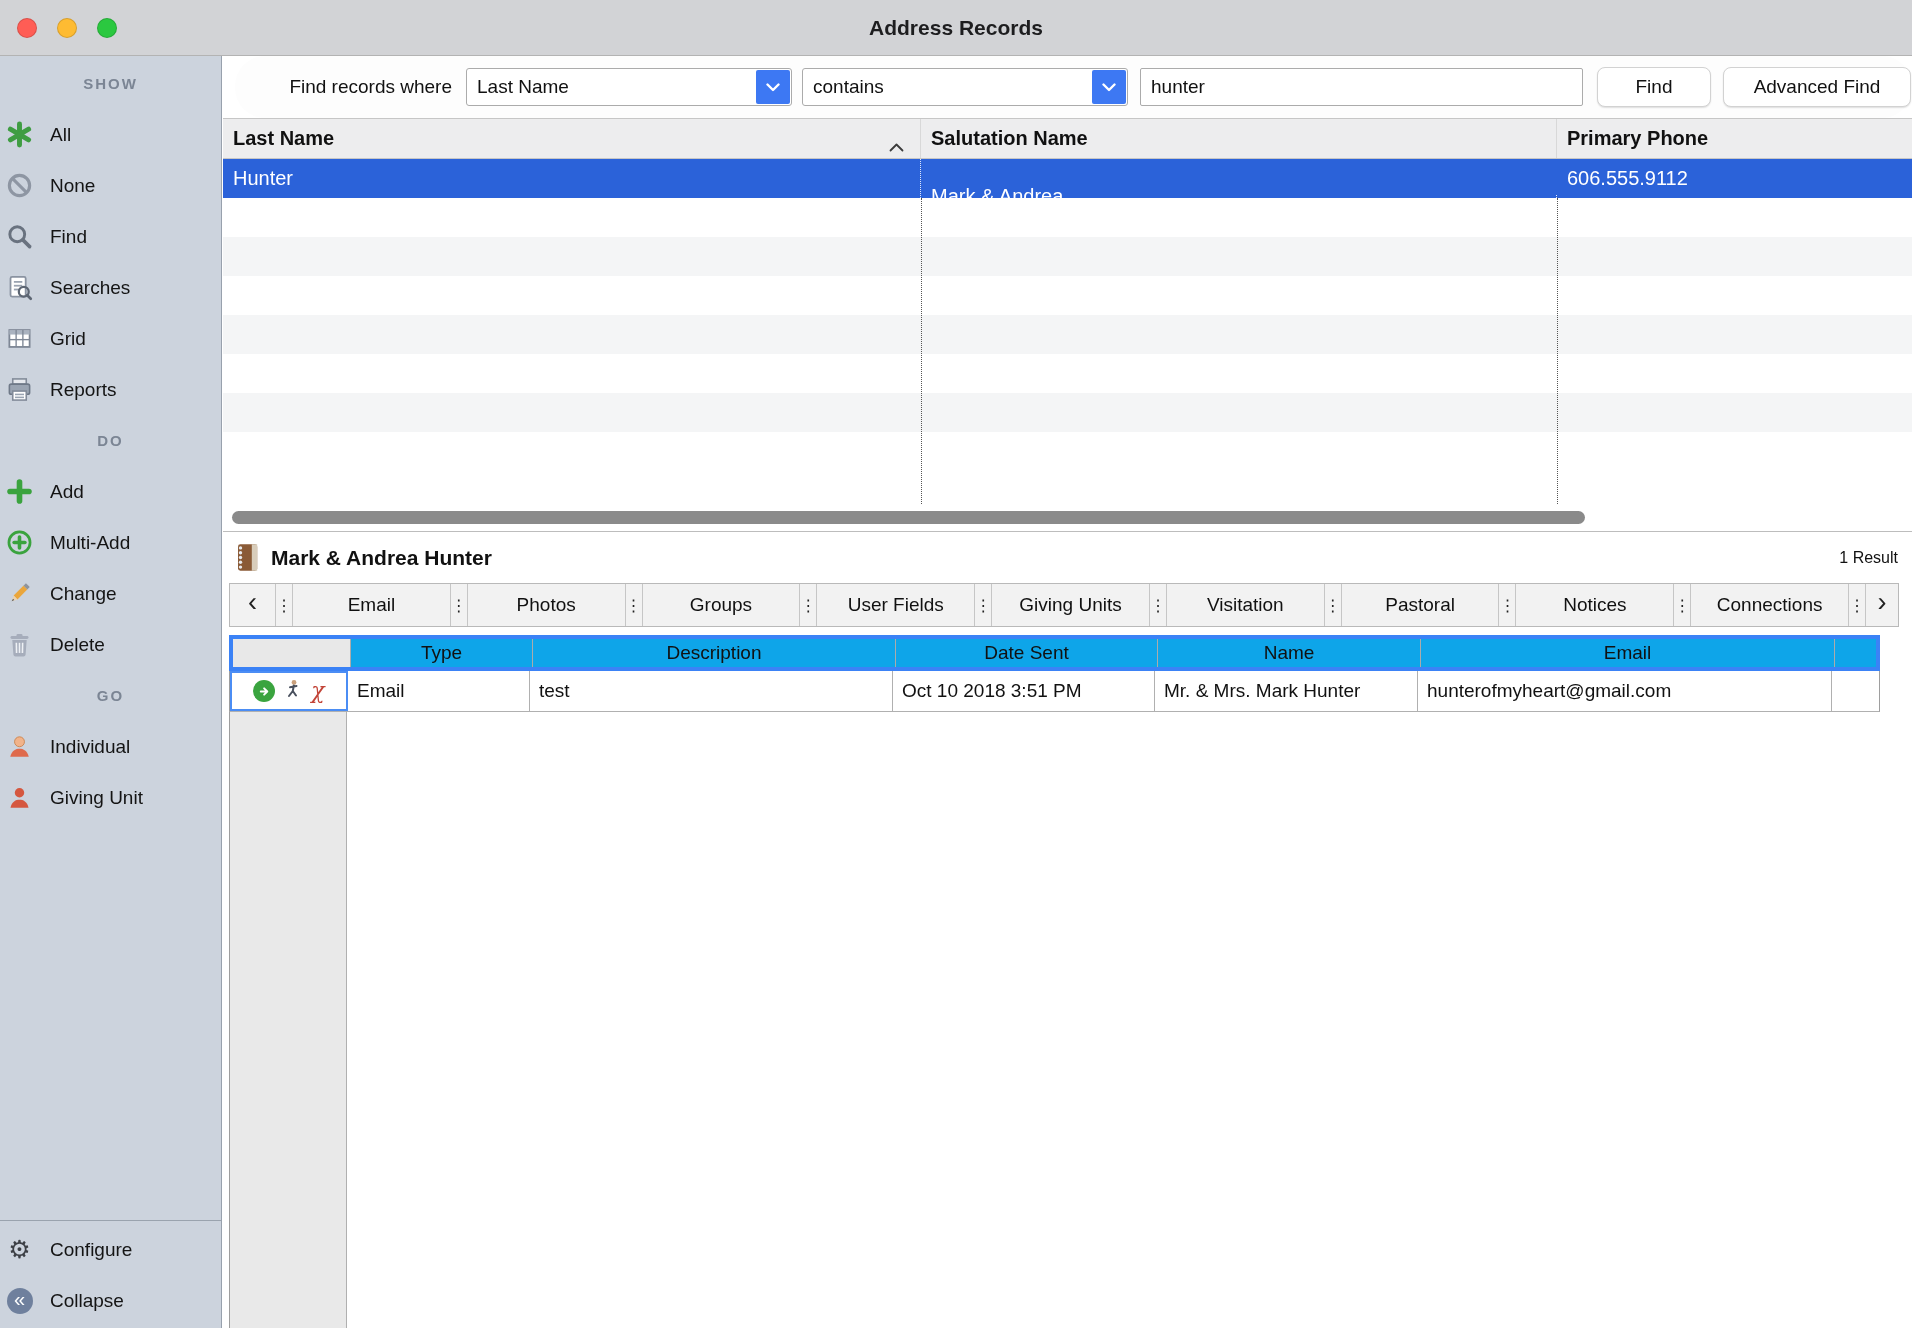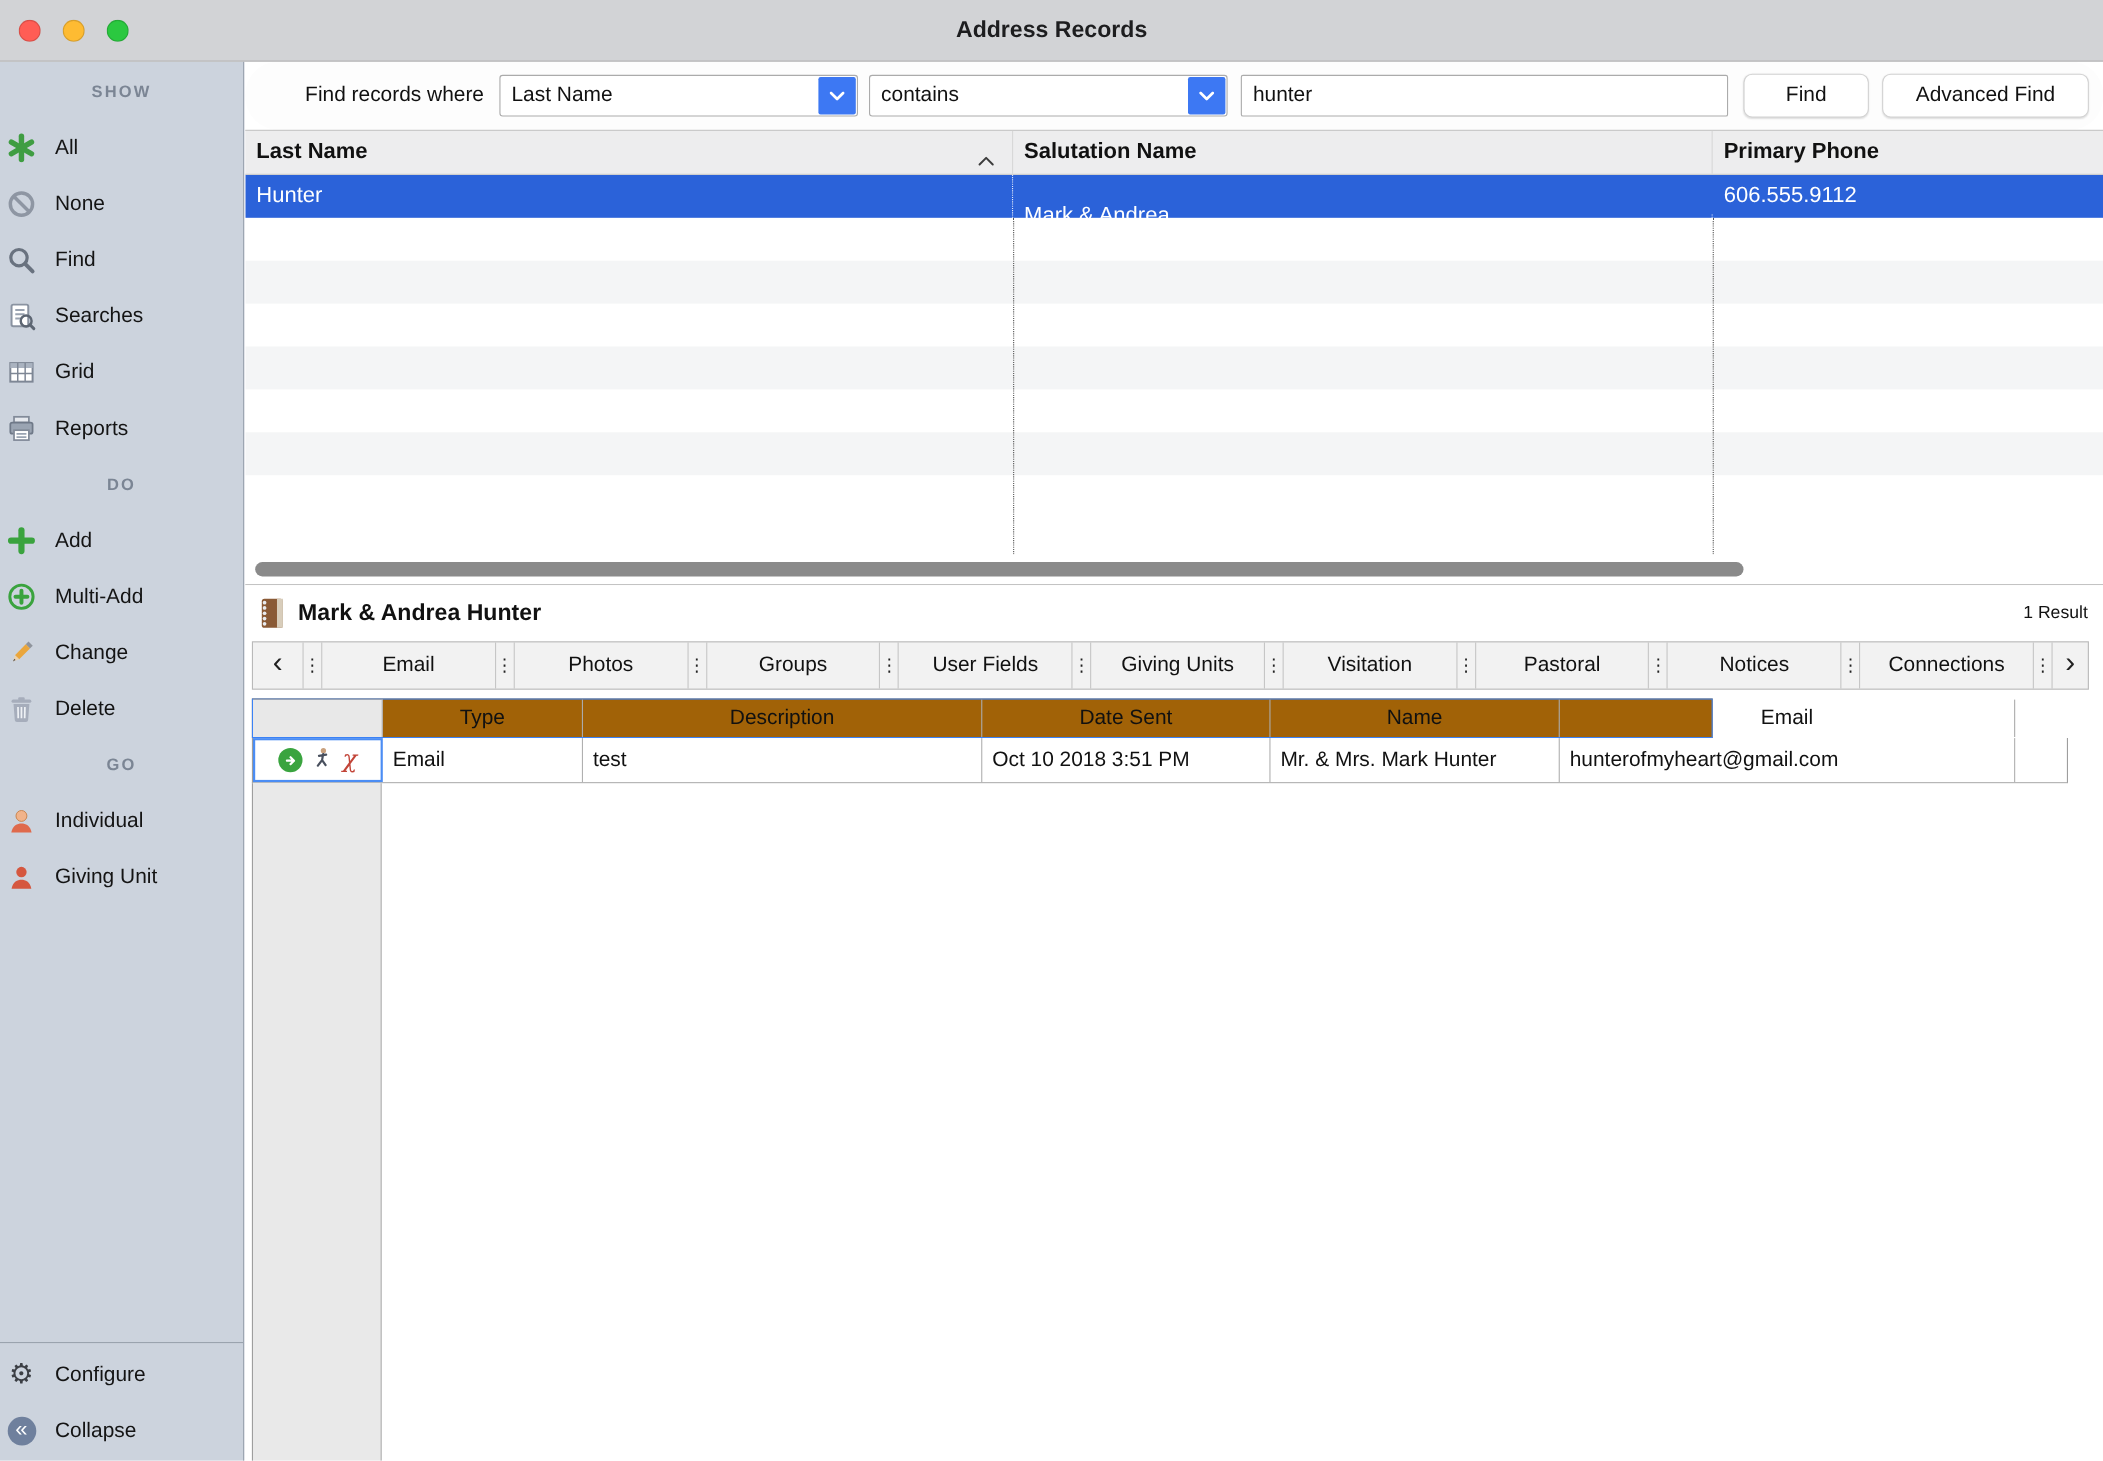--- a/index.html
+++ b/index.html
@@ -21,21 +21,21 @@
   .side-item { height:51px; display:flex; align-items:center; padding-left:6px; gap:17px; font-size:19px; color:#141414; cursor:default; }
   .sicon { width:27px; height:27px; flex:0 0 27px; display:flex; align-items:center; justify-content:center; }
   .side-footer { position:absolute; left:0; right:0; bottom:2px; border-top:1px solid #9aa3ae; padding-top:3px; }
   .gear-glyph { font-size:25px; color:#3c3f45; line-height:1; }
   .collapse-circle { width:26px; height:26px; border-radius:50%; background:#6f809d; color:#fff; display:flex; align-items:center; justify-content:center; font-size:20px; line-height:1; padding-bottom:3px; }
 
   
   .main { position:absolute; left:223px; top:56px; right:0; bottom:0; background:#fff; }
 
   
-  .findbar { position:absolute; left:0; top:0; right:0; height:62px; background:#fdfdfd;border-radius:30px; }
+  .findbar { position:absolute; left:12px; top:0; right:0; height:62px; background:#fdfdfd;border-radius:30px; }
   .find-label { position:absolute; left:10px; top:0; width:207px; height:62px; line-height:62px; text-align:right; font-size:19px; color:#111; }
   .combo { position:absolute; top:12px; height:38px; border:1px solid #ababab; border-radius:3px; background:#fff; display:flex; align-items:center; }
   .combo-val { flex:1; padding-left:10px; font-size:19px; color:#111; white-space:nowrap; overflow:hidden; }
   .combo-btn { width:34px; align-self:stretch; margin:1px; background:#3d78f3; border-radius:2px; display:flex; align-items:center; justify-content:center; }
   .combo.c1 { left:231px; width:326px; }
   .combo.c2 { left:567px; width:326px; }
   .find-input { position:absolute; left:905px; top:12px; width:443px; height:38px; border:1px solid #ababab; border-radius:2px; font-size:19px; padding:0 10px; font-family:inherit; color:#111; background:#fff; outline:none; }
   .push-btn { position:absolute; top:11px; height:40px; background:#fff; border:1px solid #d2d2d2; border-radius:8px; font-size:19px; color:#111; display:flex; align-items:center; justify-content:center; box-shadow:0 1px 1.5px rgba(0,0,0,.12); cursor:default; }
   .push-btn.find { left:1362px; width:114px; }
   .push-btn.adv { left:1488px; width:188px; }
@@ -65,21 +65,21 @@
   
   .tabbar { position:absolute; left:6px; top:527px; width:1670px; height:44px; display:flex; background:#f2f2f2; border:1px solid #b9b9b9; }
   .tseg { border-right:1px solid #c6c6c6; display:flex; align-items:center; justify-content:center; color:#111; cursor:default; }
   .tseg:last-child { border-right:none; }
   .tchev { width:46px; font-size:27px; padding-bottom:5px; color:#222; }
   .tchev.right { width:32px; }
   .tdots { width:17px; font-size:16px; color:#222; }
   .ttab { flex:1; font-size:19px; }
 
   
-  .det-header { position:absolute; left:6px; top:579px; width:1328px; height:36px; display:flex; background:#a16207; border:1px solid #3b82f6; }
+  .det-header { position:absolute; left:6px; top:579px; width:1651px; height:36px; display:flex; background:#0ea5e9; border:4px solid #3b82f6; }
   .det-hcell { border-right:1px solid #ababab; display:flex; align-items:center; justify-content:center; font-size:19px; color:#111; }
   .det-hcell:last-child { border-right:none; }
   .det-hcell.iconcol { background:#e8e8e8; }
   .cw0 { width:118px; flex:0 0 118px; } .cw1 { width:182px; flex:0 0 182px; } .cw2 { width:363px; flex:0 0 363px; }
   .cw3 { width:262px; flex:0 0 262px; } .cw4 { width:263px; flex:0 0 263px; } .cw5 { width:414px; flex:0 0 414px; }
   .cwx { flex:1; }
   .det-row { position:absolute; left:6px; top:615px; width:1651px; height:41px; display:flex; border-left:1px solid #9e9e9e; border-right:1px solid #9e9e9e; border-bottom:1px solid #b0b0b0; background:#fff; }
   .det-cell { border-right:1px solid #b0b0b0; display:flex; align-items:center; padding-left:9px; font-size:19px; color:#111; overflow:hidden; white-space:nowrap; }
   .det-cell:last-child { border-right:none; }
   .det-iconcell { border:2px solid #4b8df4; display:flex; align-items:center; justify-content:center; gap:8px; background:#fff; }

